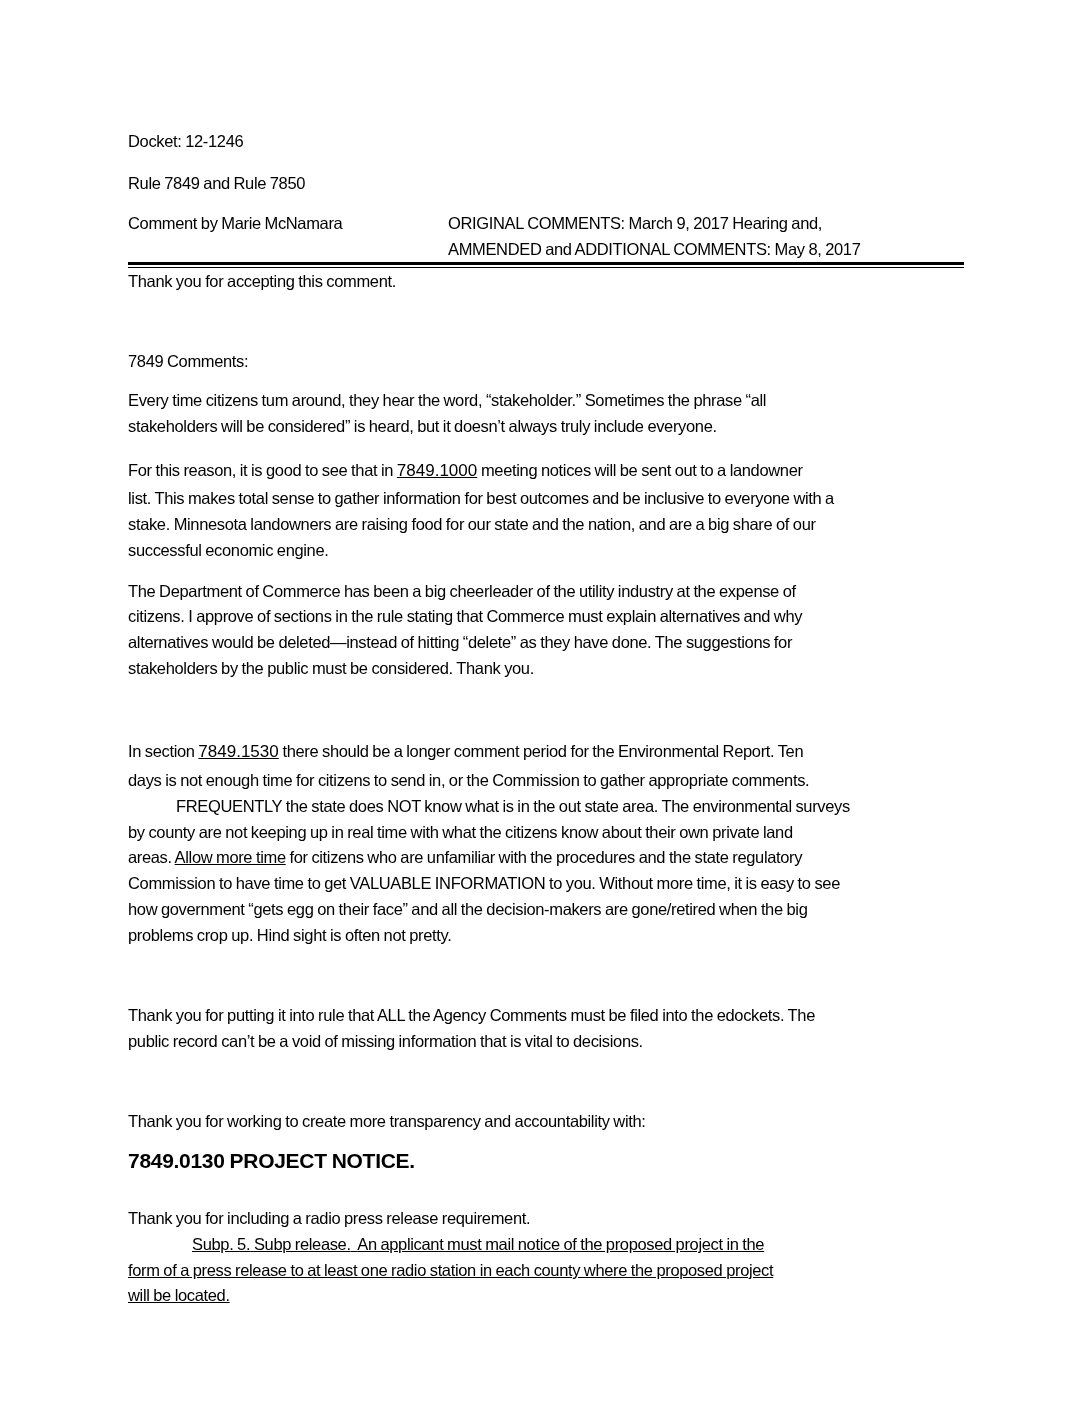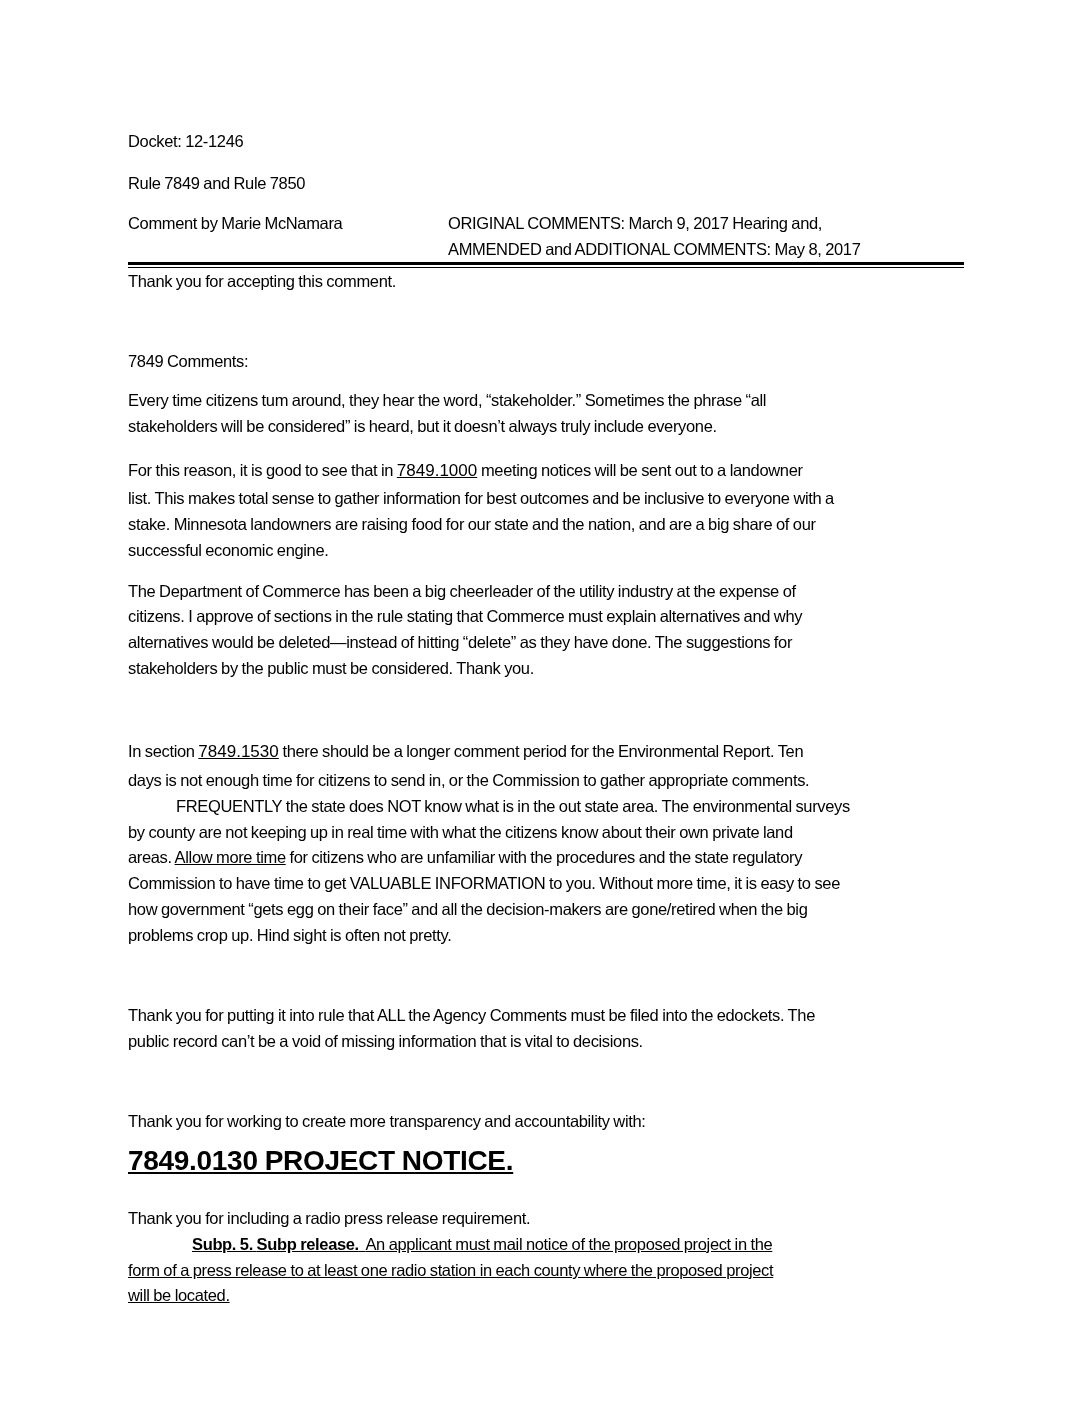--- a/index.html
+++ b/index.html
@@ -4,24 +4,24 @@
 <style>
   html, body { margin: 0; padding: 0; background: #ffffff; }
   body {
     width: 1088px; height: 1408px; position: relative; overflow: hidden;
     font-family: "Liberation Sans", sans-serif; color: #000;
   }
   .page { position: absolute; left: 128px; top: 0; width: 840px; }
   .ln { position: absolute; left: 0; white-space: nowrap; font-size: 16.5px; letter-spacing: -0.35px; word-spacing: -0.5px; line-height: 22px; }
   .big { font-size: 17px; text-decoration: underline; letter-spacing: 0; }
   .u { text-decoration: underline; }
-  .b { font-weight: bold; }
+  .b { font-weight: normal; }
   .rule-thick { position: absolute; left: 0; top: 262px; width: 836px; height: 3px; background: #000; }
   .rule-thin { position: absolute; left: 0; top: 267px; width: 836px; height: 1px; background: #000; }
-  .heading { font-size: 28px; font-weight: bold; text-decoration: underline; letter-spacing: -0.3px; }
+  .heading { font-size: 21px; font-weight: bold; letter-spacing: -0.3px; }
 </style>
 </head>
 <body>
 
 <div class="page">
 
   <div class="ln" style="top:130px">Docket:  12-1246</div>
   <div class="ln" style="top:172px">Rule 7849 and Rule 7850</div>
   <div class="ln" style="top:212px">Comment by Marie McNamara</div>
   <div class="ln" style="top:212px; left:320px">ORIGINAL COMMENTS:  March 9, 2017 Hearing and,</div>

